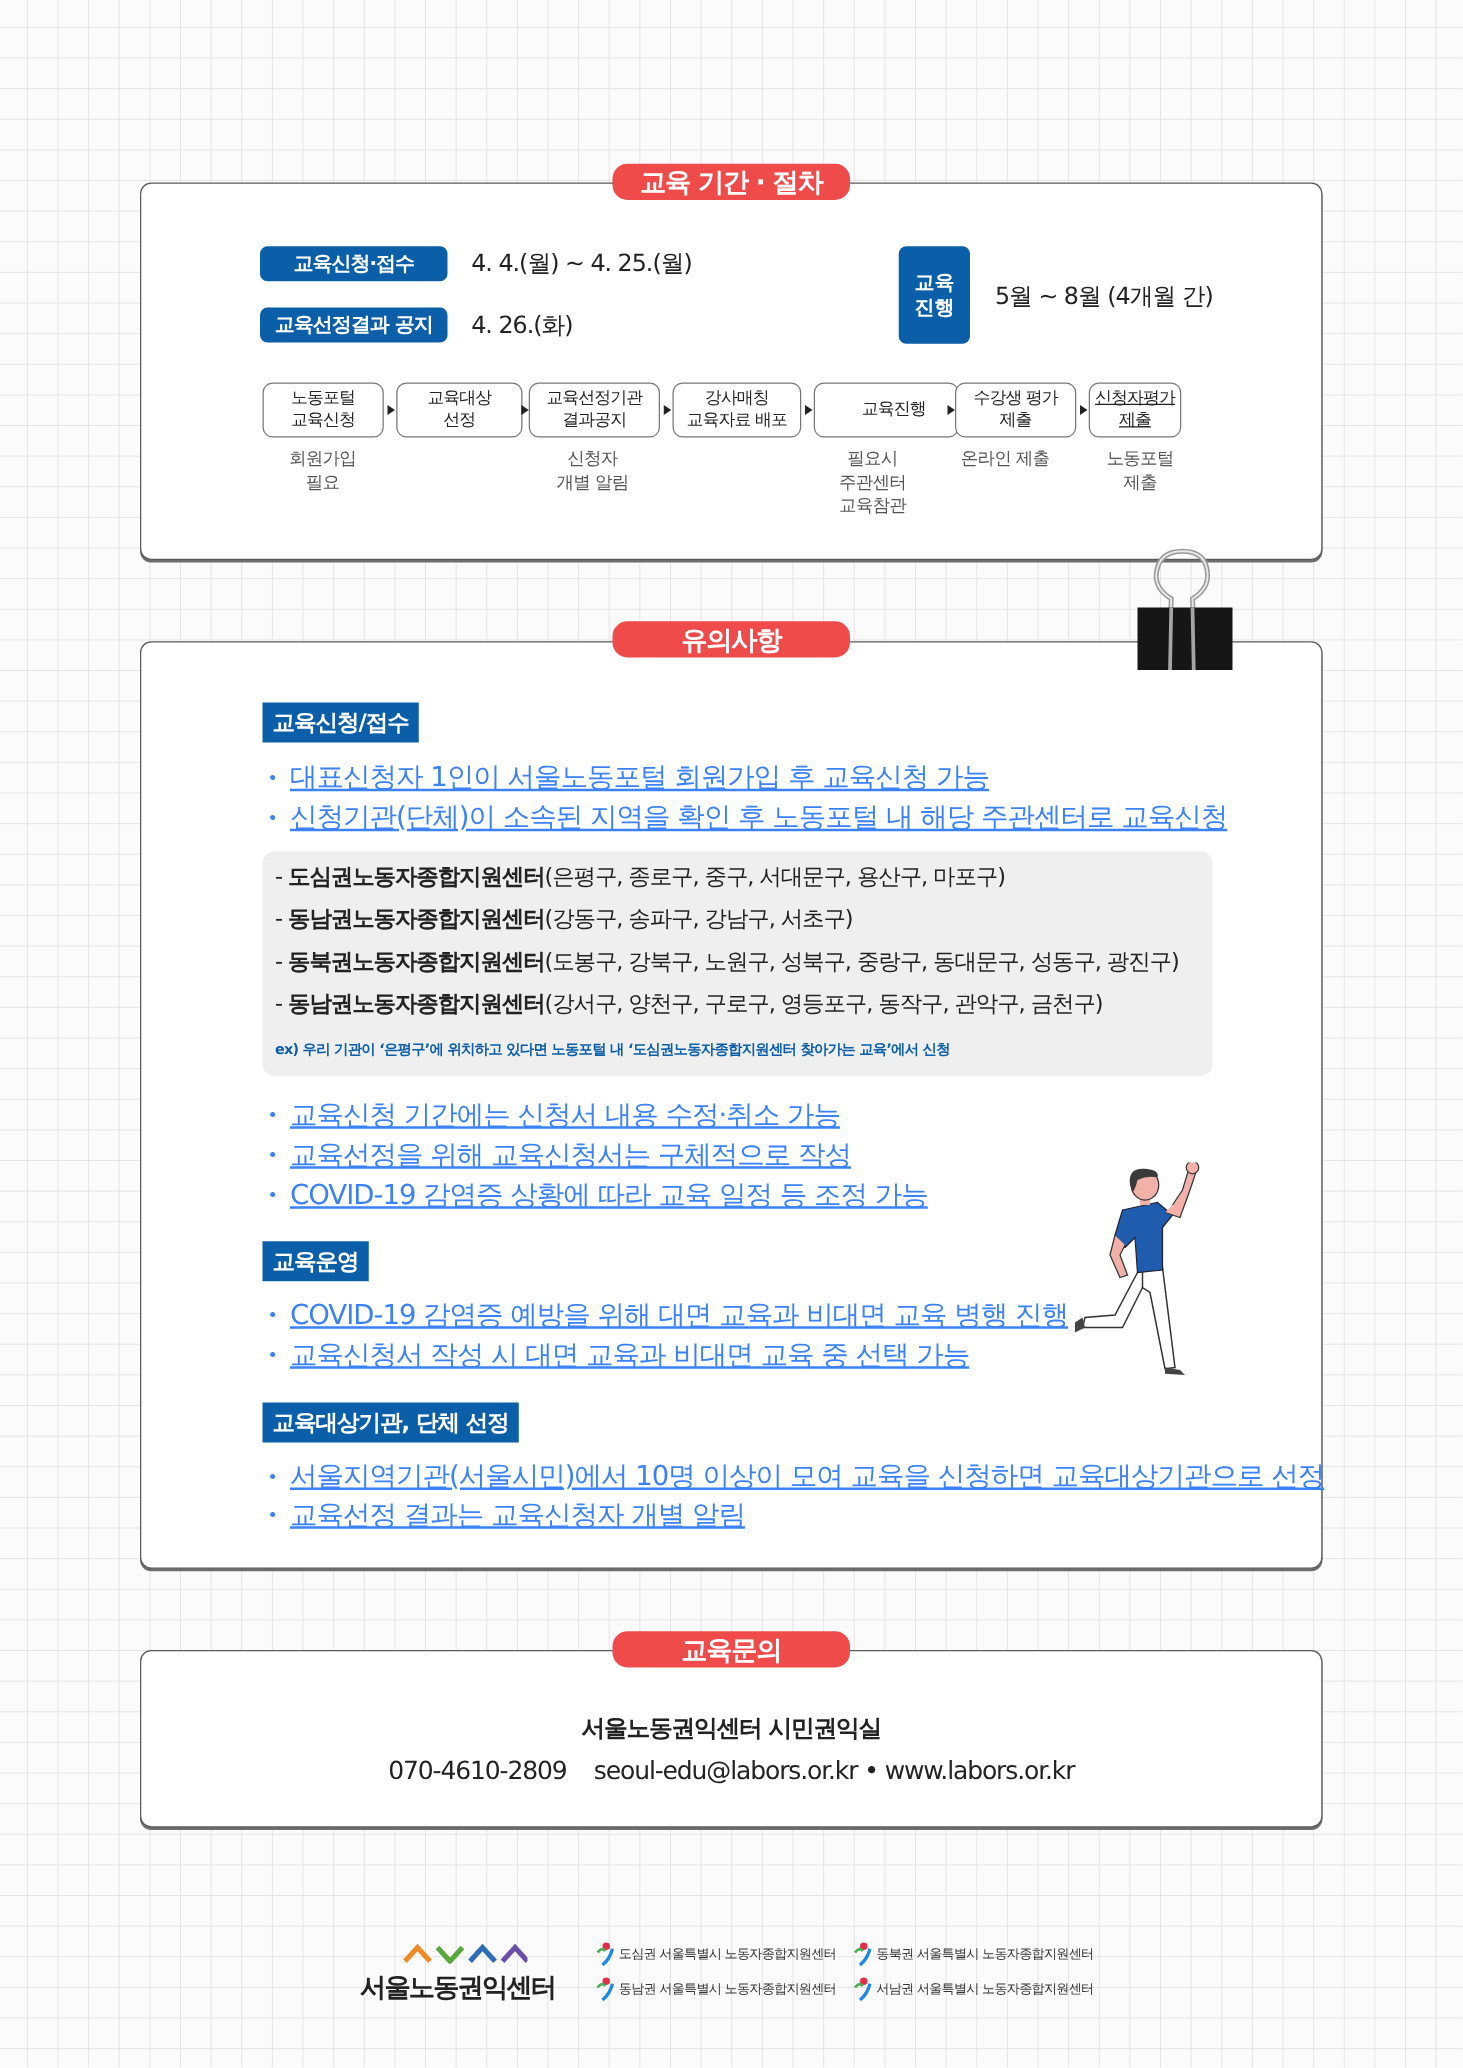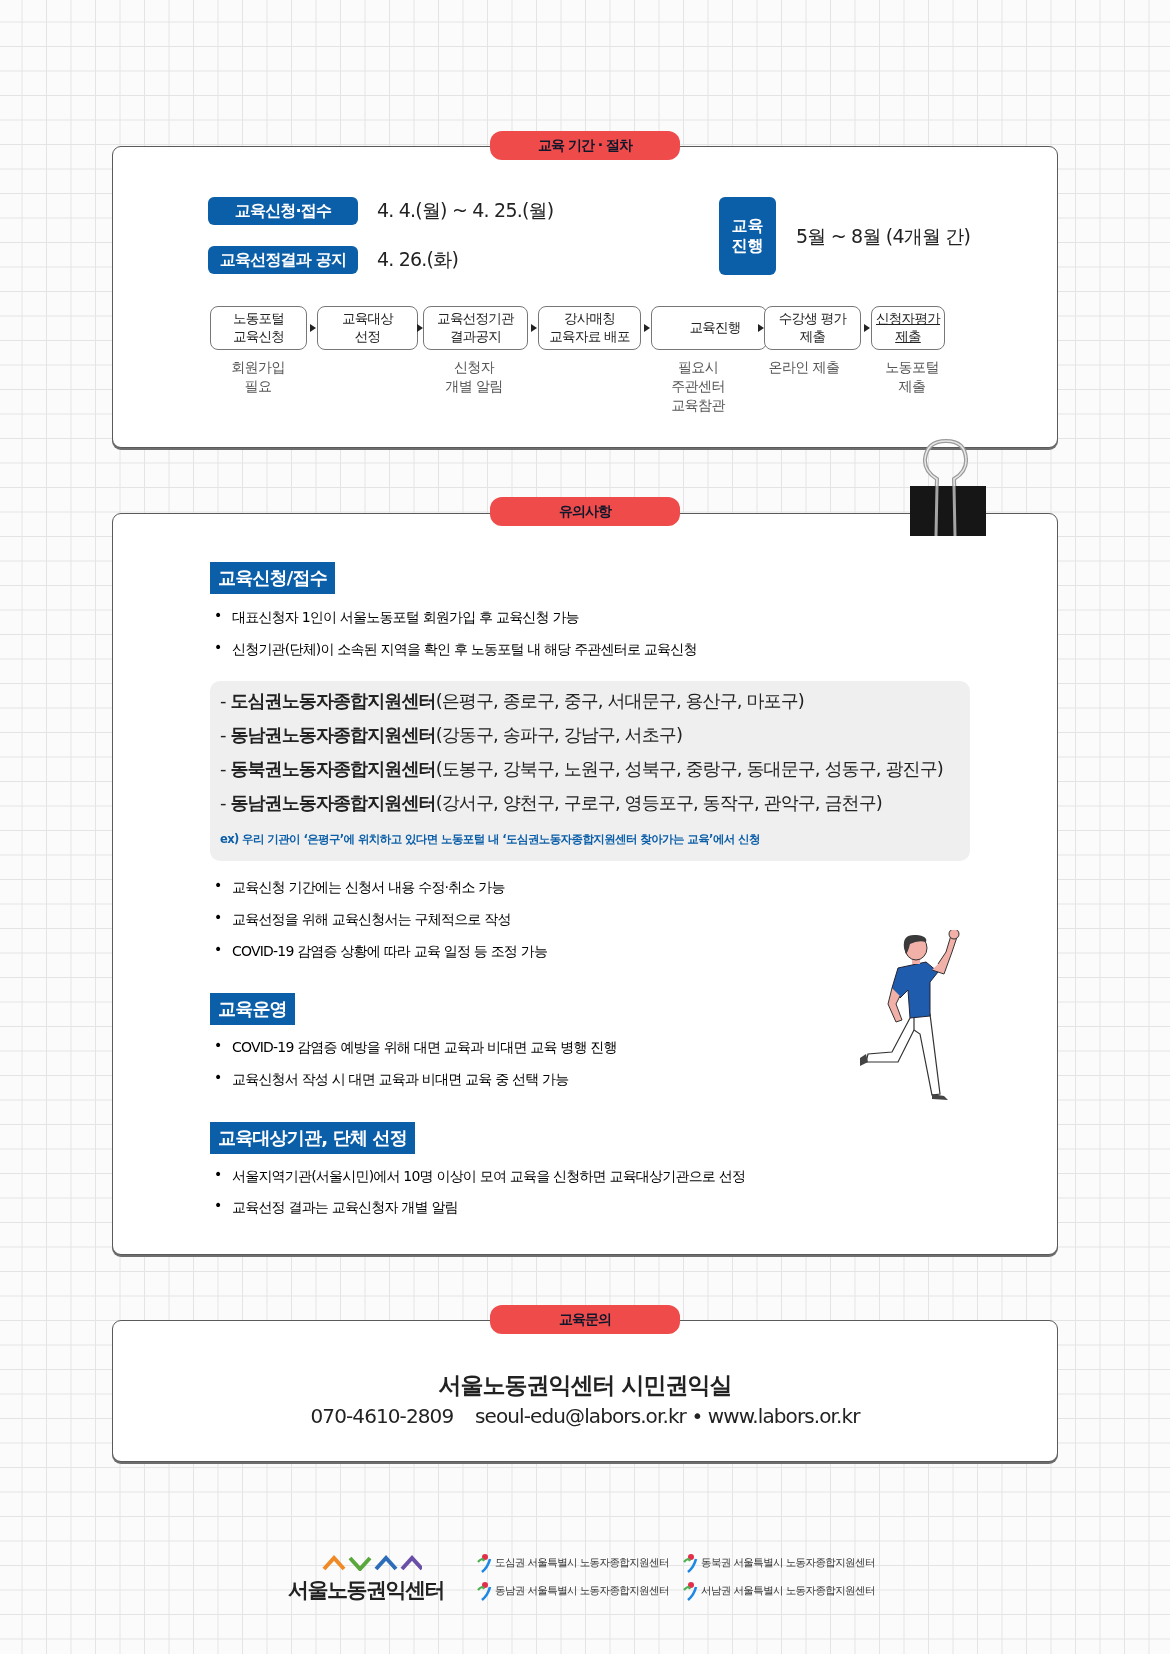--- a/index.html
+++ b/index.html
@@ -25,23 +25,23 @@
     border: 1.5px solid #5a5a5a;
     border-radius: 9px;
     box-shadow: 0 2px 0 #6e6e6e;
   }
   .badge {
     position: absolute;
     left: 490px;
     width: 190px;
     height: 29px;
     background: #ef4b4b;
-    color: #0f172a;
+    color: #ffffff;
     border-radius: 12px;
-    font-size: 14px;
+    font-size: 21px;
     font-weight: bold;
     display: flex;
     align-items: center;
     justify-content: center;
     letter-spacing: -1px;
     z-index: 3;
   }
 
   
   #card1 { top: 146px; height: 302px; }
@@ -137,24 +137,25 @@
     font-size: 18px;
     font-weight: bold;
     padding: 0 8px;
     display: flex;
     align-items: center;
     letter-spacing: -0.8px;
   }
   .bullet {
     position: absolute;
     left: 214px;
-    font-size: 14px;
-    color: #000000;
+    font-size: 22px;
+    color: #3b82f6;
     letter-spacing: -0.8px;
     white-space: nowrap;
+    text-decoration: underline;
   }
   .bullet::before {
     content: "•";
     display: inline-block;
     width: 18px;
     font-size: 14px;
     vertical-align: 2px;
   }
   .graybox {
     position: absolute;
@@ -187,21 +188,21 @@
   .person { position: absolute; left: 858px; top: 930px; width: 120px; height: 175px; }
 
   
   #card3 { top: 1320px; height: 142px; }
   #badge3 { top: 1305px; }
   .contact-title {
     position: absolute;
     left: 112px; width: 946px;
     top: 1370px;
     text-align: center;
-    font-size: 23px;
+    font-size: 19px;
     font-weight: bold;
     letter-spacing: -1px;
   }
   .contact-line {
     position: absolute;
     left: 112px; width: 946px;
     top: 1404px;
     text-align: center;
     font-size: 20px;
     color: #222;

